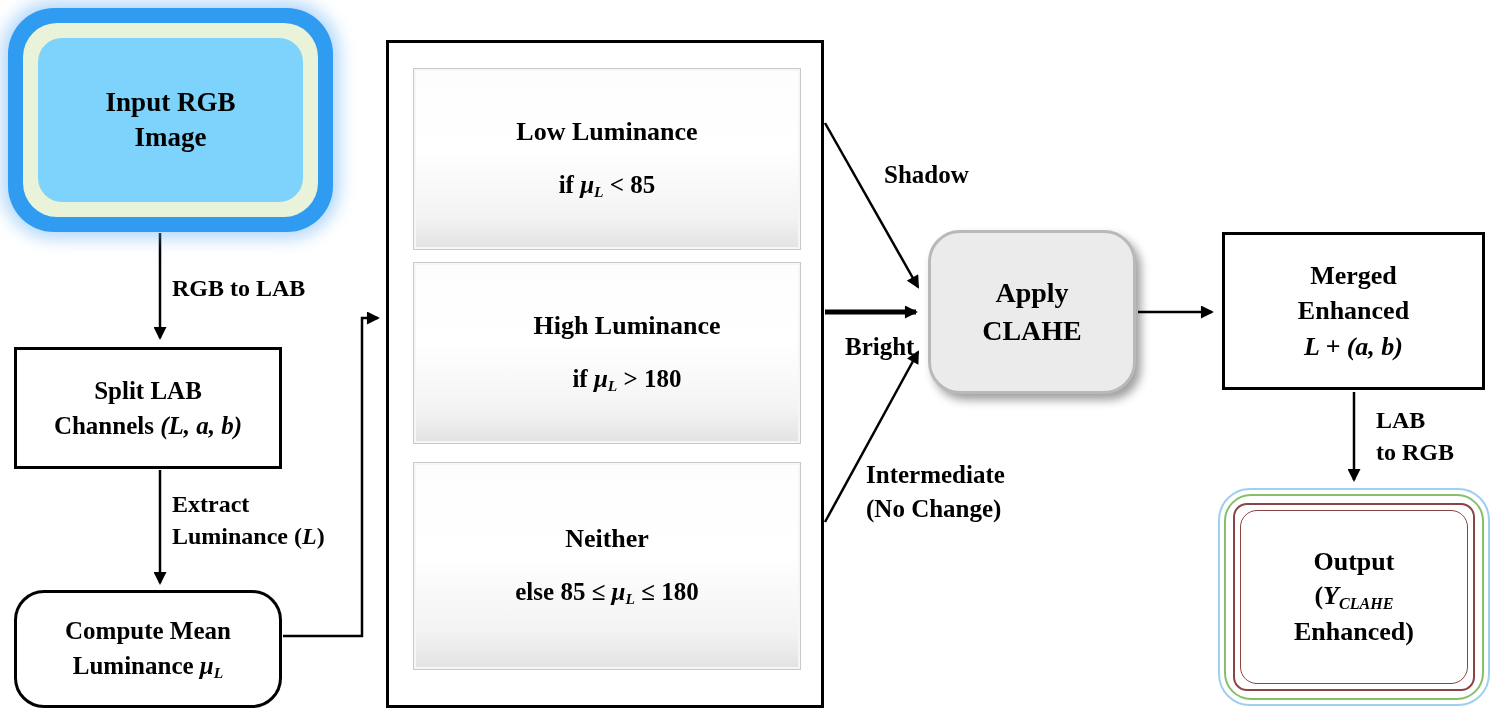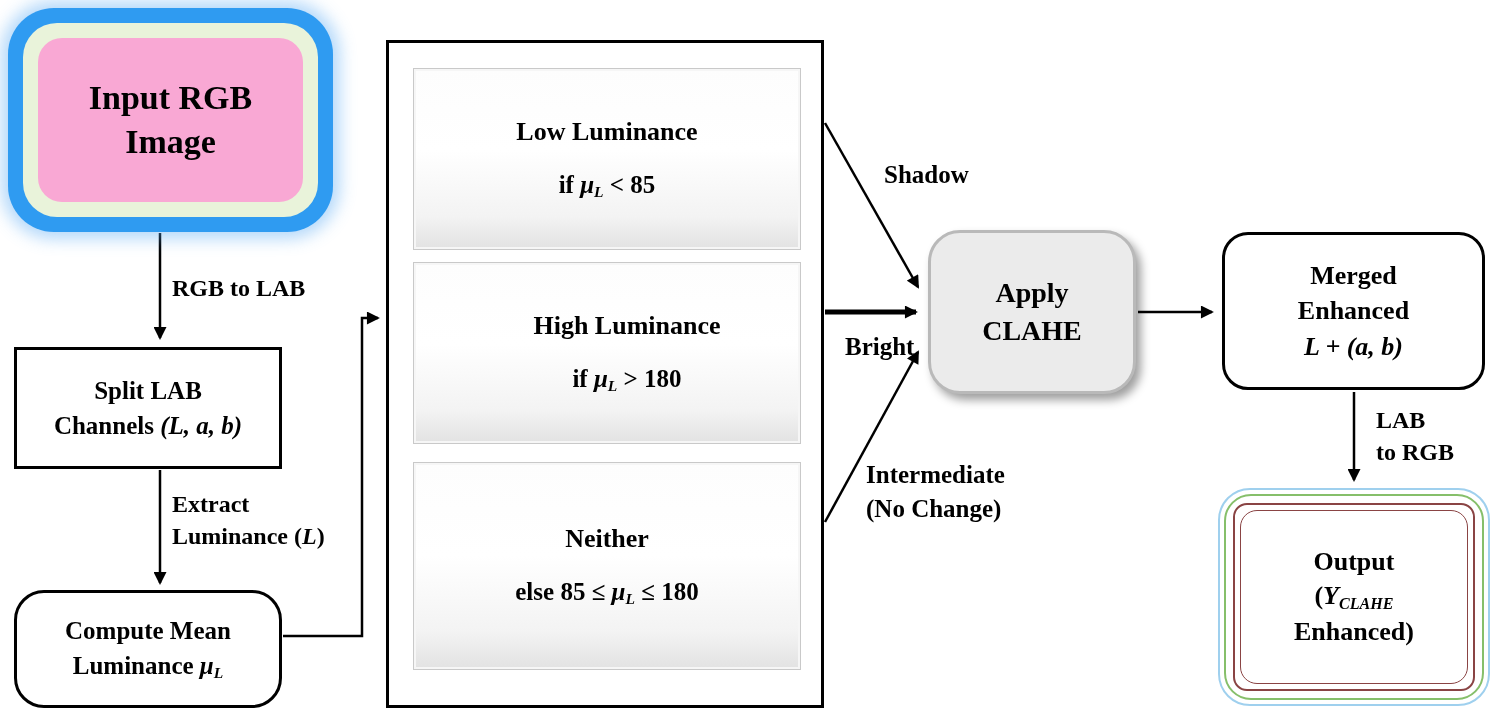--- a/index.html
+++ b/index.html
@@ -10,40 +10,40 @@
   .rect{border:3px solid #000;background:#fff;}
   .lbl{position:absolute;white-space:nowrap;line-height:1.35;}
   .mu{font-style:italic;}
   .msub{font-style:italic;font-size:0.62em;vertical-align:-0.28em;}
   .mathit{font-style:italic;}
 
   
   #input-node{left:8px;top:8px;width:325px;height:224px;background:#2f9bf1;border-radius:46px;
     box-shadow:0 0 16px 7px rgba(90,170,245,.45);}
   #input-mid{position:absolute;inset:15px;background:#e9f3da;border-radius:34px;}
-  #input-inner{position:absolute;inset:15px;background:#f9a8d4;border-radius:24px;display:flex;flex-direction:column;align-items:center;justify-content:center;font-size:34px;line-height:1.3;}
+  #input-inner{position:absolute;inset:15px;background:#7dd3fc;border-radius:24px;display:flex;flex-direction:column;align-items:center;justify-content:center;font-size:27px;line-height:1.3;}
 
   #split-node{left:14px;top:347px;width:268px;height:122px;font-size:25px;line-height:1.4;}
   #mean-node{left:14px;top:590px;width:268px;height:118px;font-size:25px;line-height:1.4;border-radius:30px;}
 
   #container-box{position:absolute;left:386px;top:40px;width:438px;height:668px;border:3px solid #000;background:#fff;box-sizing:border-box;}
   .bevel-box{position:absolute;left:24px;width:388px;box-sizing:border-box;
     background:linear-gradient(180deg,#fdfdfd 0%,#ffffff 45%,#f3f3f3 82%,#e2e2e2 100%);
     border:1px solid #c9c9c9;box-shadow:inset 0 0 0 2px #f6f6f6;
     display:flex;flex-direction:column;align-items:center;justify-content:center;gap:24px;text-align:center;}
   #low-box{top:25px;height:182px;}
   #high-box{top:219px;height:182px;padding-left:40px;}
   #neither-box{top:419px;height:208px;}
   .bevel-title{font-size:26px;}
   .bevel-cond{font-size:25px;}
 
   #clahe-node{left:928px;top:230px;width:208px;height:164px;border-radius:32px;background:#ebebeb;
     border:3px solid #b9b9b9;box-shadow:5px 6px 10px rgba(0,0,0,.38);font-size:28px;line-height:1.35;text-align:center;}
 
-  #merged-node{left:1222px;top:232px;width:263px;height:158px;font-size:26px;line-height:1.35;border-radius:26px;}
+  #merged-node{left:1222px;top:232px;width:263px;height:158px;font-size:26px;line-height:1.35;}
 
   
   #output-node{left:1218px;top:488px;width:272px;height:218px;border:2px solid #9fd0ee;border-radius:32px;box-sizing:border-box;background:#fff;}
   #output-l2{position:absolute;inset:4px;border:2px solid #86bf6a;border-radius:27px;}
   #output-l3{position:absolute;inset:7px;border:2px solid #8a4444;border-radius:14px;}
   #output-l4{position:absolute;inset:5px;border:1px solid #8a4444;border-radius:17px;display:flex;flex-direction:column;align-items:center;justify-content:center;font-size:26px;line-height:1.3;}
 
   .edge-font{font-size:24px;}
   #lbl-rgb-to-lab{left:172px;top:272px;text-align:center;}
   #lbl-extract{left:172px;top:488px;}

